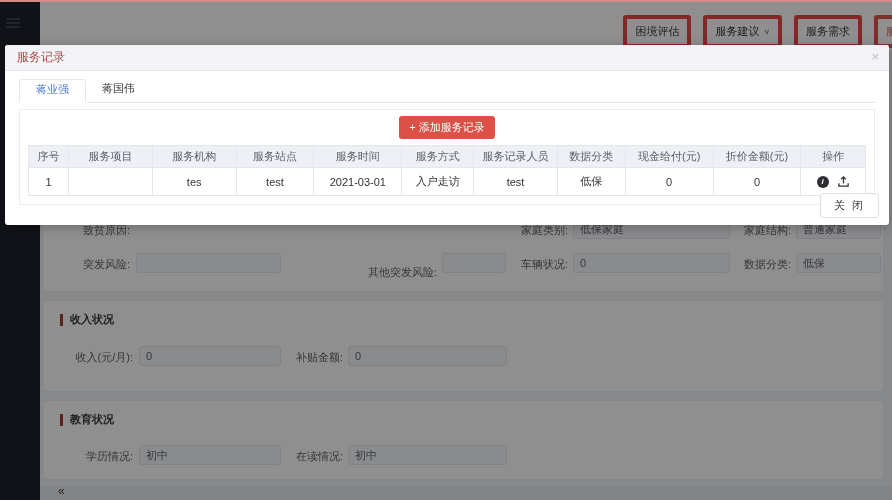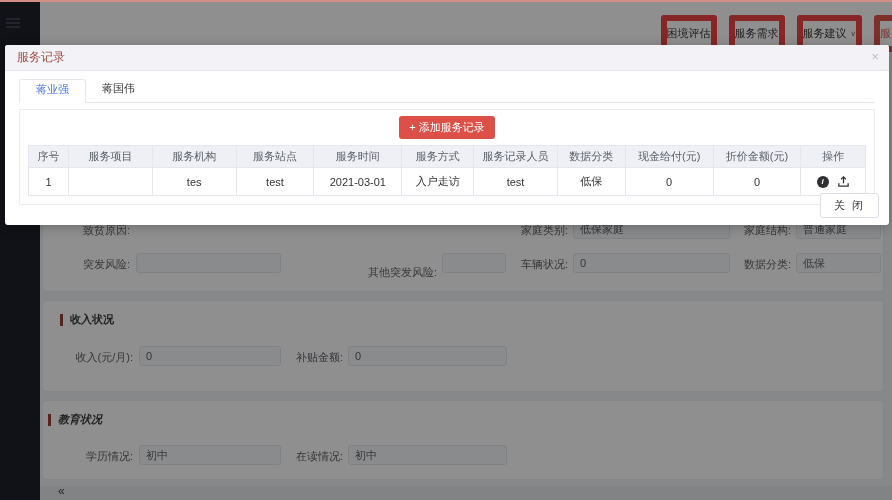--- a/index.html
+++ b/index.html
@@ -12,22 +12,22 @@
 
   
   .sidebar { position:absolute; left:0; top:2px; width:40px; height:498px; background:#1d212a; z-index:1; }
   .sidebar-menu-glyph { position:absolute; left:6px; top:16px; width:14px; height:10px;
     border-top:2px solid #3d4350; border-bottom:2px solid #3d4350; }
   .sidebar-menu-glyph:before { content:""; position:absolute; left:0; top:2px; width:14px; height:2px; background:#3d4350; }
 
   
   .topbar { position:absolute; left:40px; top:2px; width:852px; height:50px; background:#ffffff; border-bottom:1px solid #ebeef2; z-index:1; }
   .topbar-buttons { position:absolute; top:13px; right:-62px; display:flex; gap:12px; align-items:center; }
-  .btn { display:inline-flex; align-items:center; gap:4px; padding:5px 0; background:#fff;
-    border:6px solid #ef4444; border-radius:3px; font-size:11px; color:#333; white-space:nowrap; cursor:pointer;font-family:Liberation Mono, monospace; }
+  .btn { display:inline-flex; align-items:center; gap:4px; padding:5px 8px; background:#fff;
+    border:4px solid #ef4444; border-radius:3px; font-size:11px; color:#333; white-space:nowrap; cursor:pointer; }
   .btn .caret { font-size:9px; color:#777; transform:scaleY(.8); }
   .btn.btn-red-outline { border-color:#e0544b; color:#e0544b; width:80px; }
 
   
   .page { position:absolute; left:0; top:0; width:892px; height:500px; z-index:2; }
   .card { position:absolute; background:#ffffff; border-radius:4px; border:1px solid #ebeef2; }
   .card-a { left:42px; top:150px; width:842px; height:142px; }
   .card-b { left:42px; top:300px; width:842px; height:92px; }
   .card-c { left:42px; top:400px; width:842px; height:80px; }
   .section-head { position:absolute; display:flex; align-items:center; gap:7px;padding-left:12px; }
@@ -80,25 +80,25 @@
 
   <div class="theme-line"></div>
 
   <div class="sidebar">
     <div class="sidebar-menu-glyph"></div>
   </div>
 
   <div class="topbar">
     <div class="topbar-buttons">
       <button class="btn">困境评估</button>
-      <button class="btn">服务需求</button>
       <button class="btn">
         <span>服务建议</span>
         <span class="caret">∨</span>
       </button>
+      <button class="btn">服务需求</button>
       <button class="btn btn-red-outline">服务记录</button>
     </div>
   </div>
 
   <div class="page">
 
     <div class="card card-a"></div>
 
     <span class="fld-label" style="left:20px; top:223px; width:110px;">致贫原因:</span>
     <span class="fld-label" style="left:458px; top:223px; width:110px;">家庭类别:</span>
@@ -119,21 +119,21 @@
     <div class="section-head" style="left:48px; top:312px;">
       <span class="section-bar"></span>
       <span class="section-title">收入状况</span>
     </div>
     <span class="fld-label" style="left:23px; top:350px; width:110px;">收入(元/月):</span>
     <span class="fld-input" style="left:139px; top:346px; width:142px;">0</span>
     <span class="fld-label" style="left:233px; top:350px; width:110px;">补贴金额:</span>
     <span class="fld-input" style="left:348px; top:346px; width:159px;">0</span>
 
     <div class="card card-c"></div>
-    <div class="section-head" style="left:36px; top:412px;font-style:italic;">
+    <div class="section-head" style="left:48px; top:412px;">
       <span class="section-bar"></span>
       <span class="section-title">教育状况</span>
     </div>
     <span class="fld-label" style="left:23px; top:449px; width:110px;">学历情况:</span>
     <span class="fld-input" style="left:139px; top:445px; width:142px;">初中</span>
     <span class="fld-label" style="left:233px; top:449px; width:110px;">在读情况:</span>
     <span class="fld-input" style="left:348px; top:445px; width:159px;">初中</span>
 
     <div class="footer-strip"></div>
     <span class="collapse-toggle">«</span>

